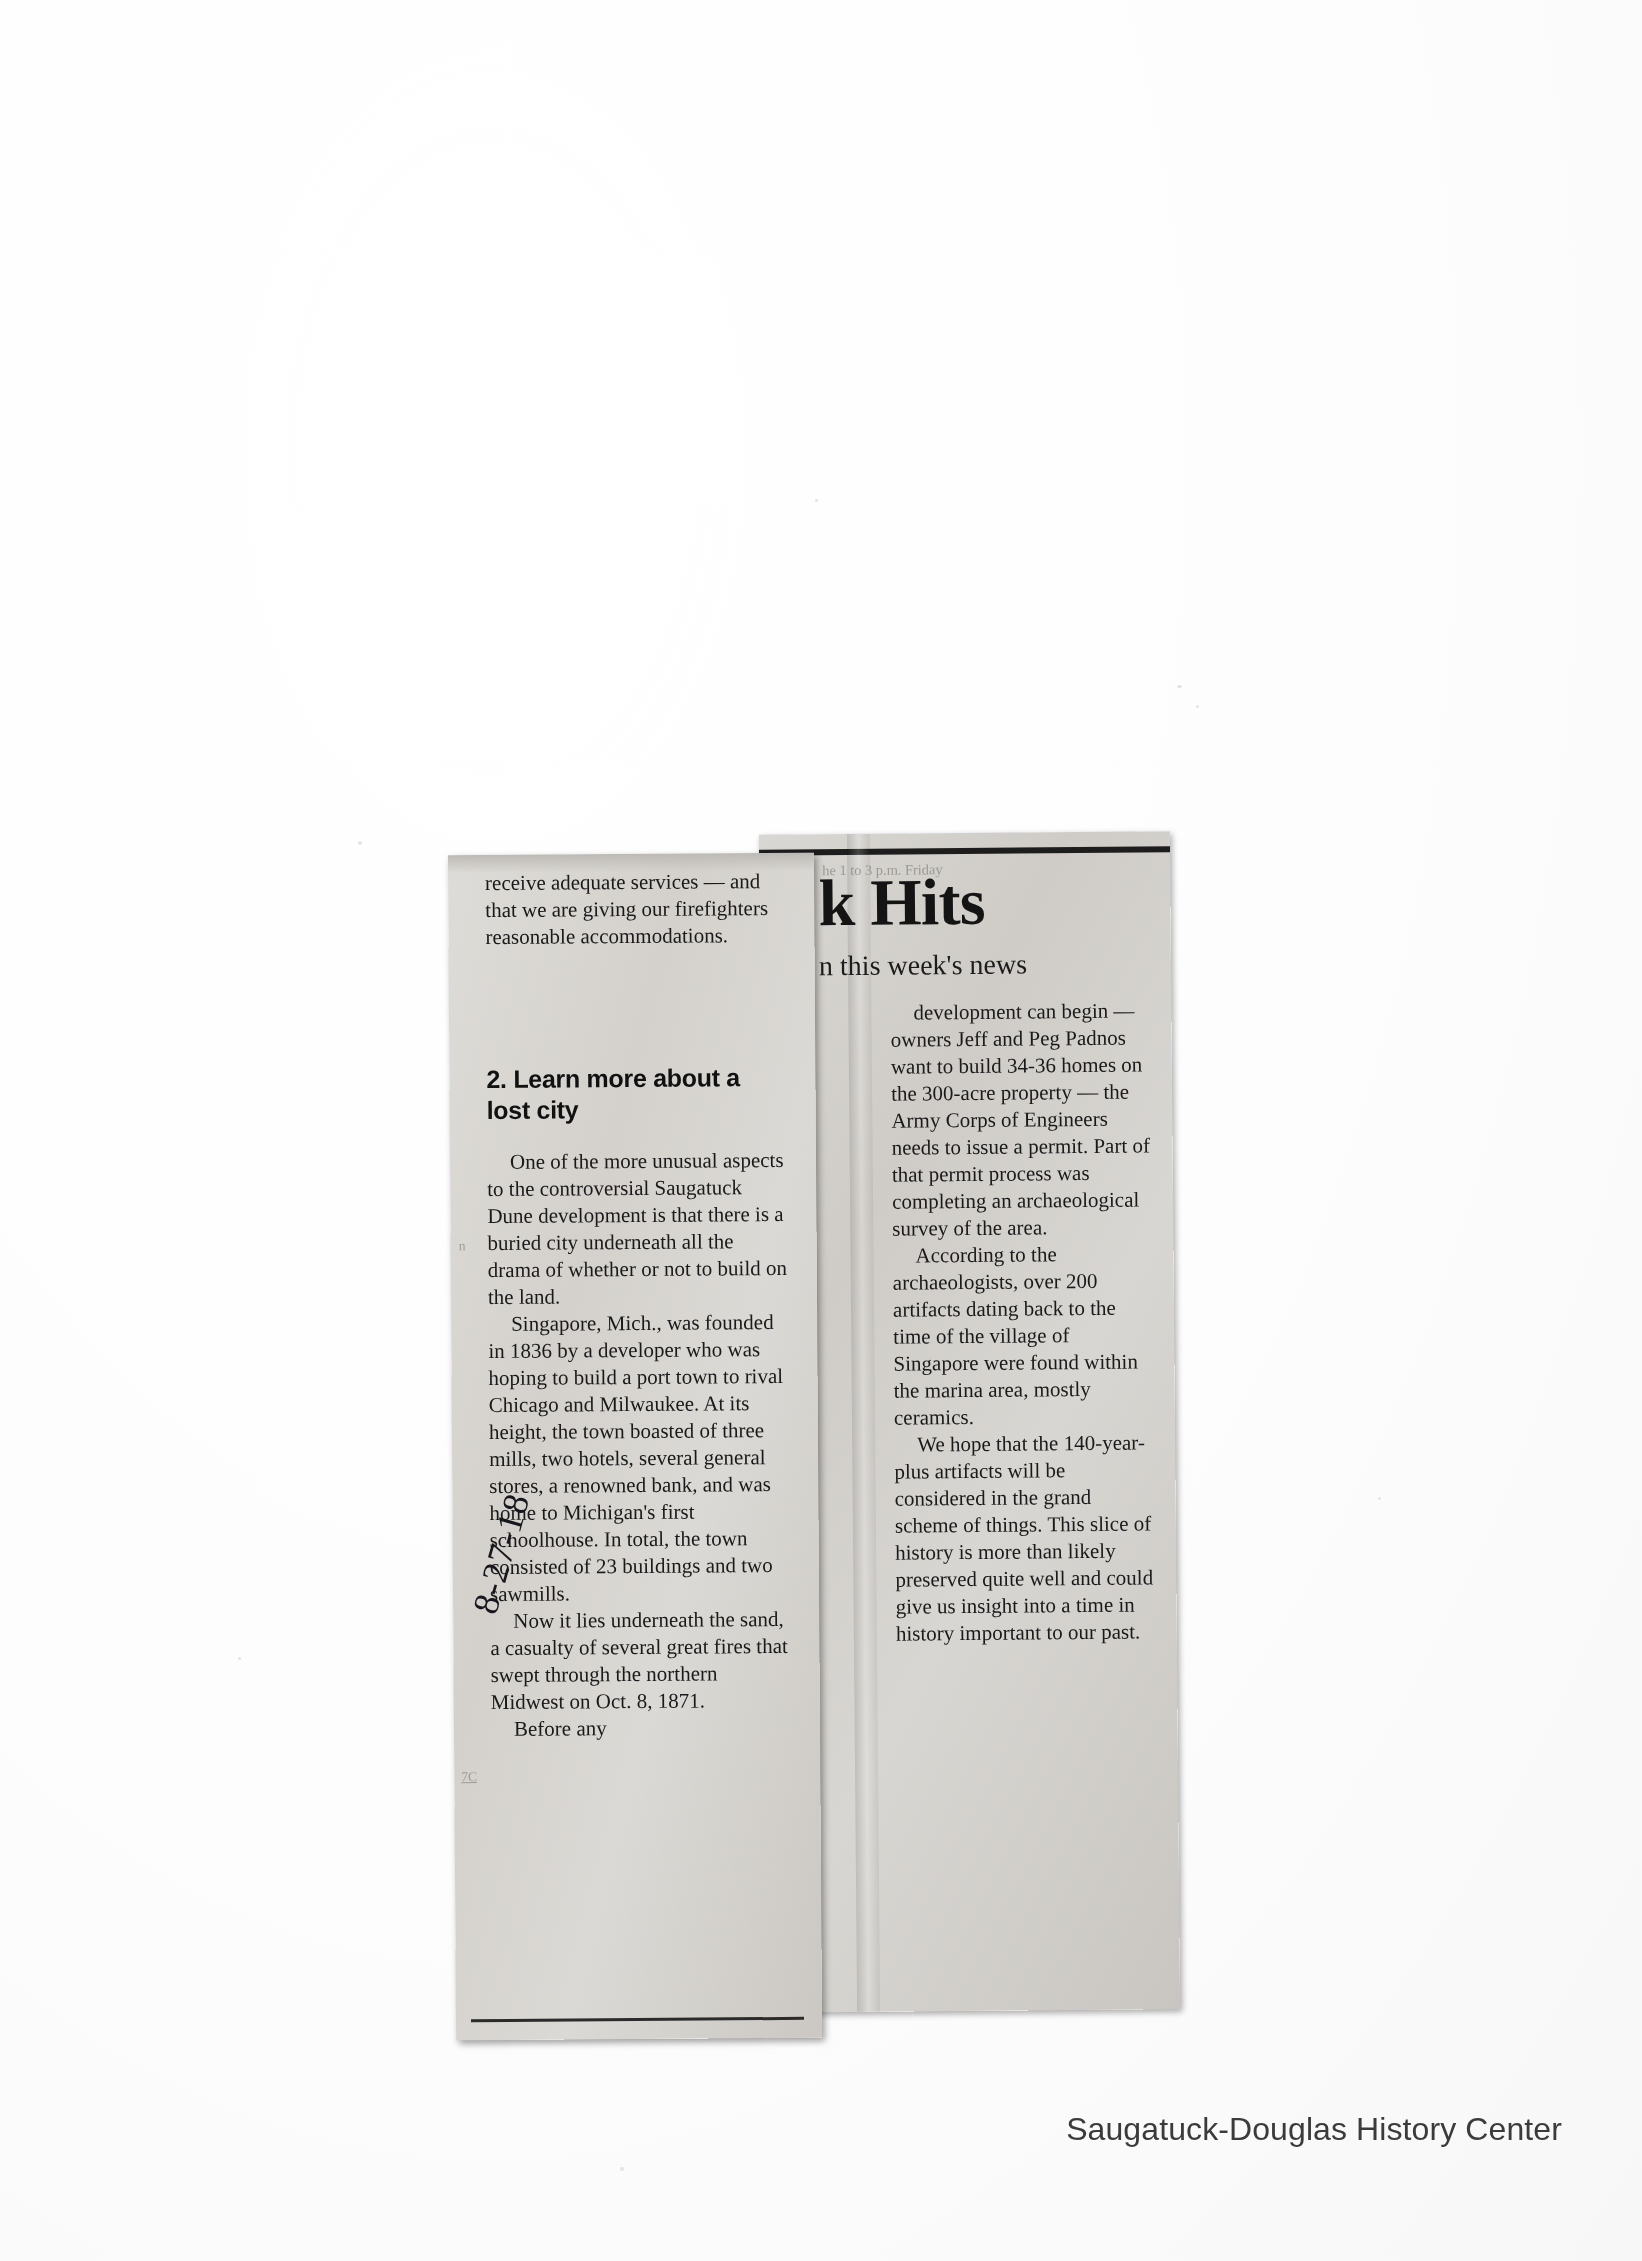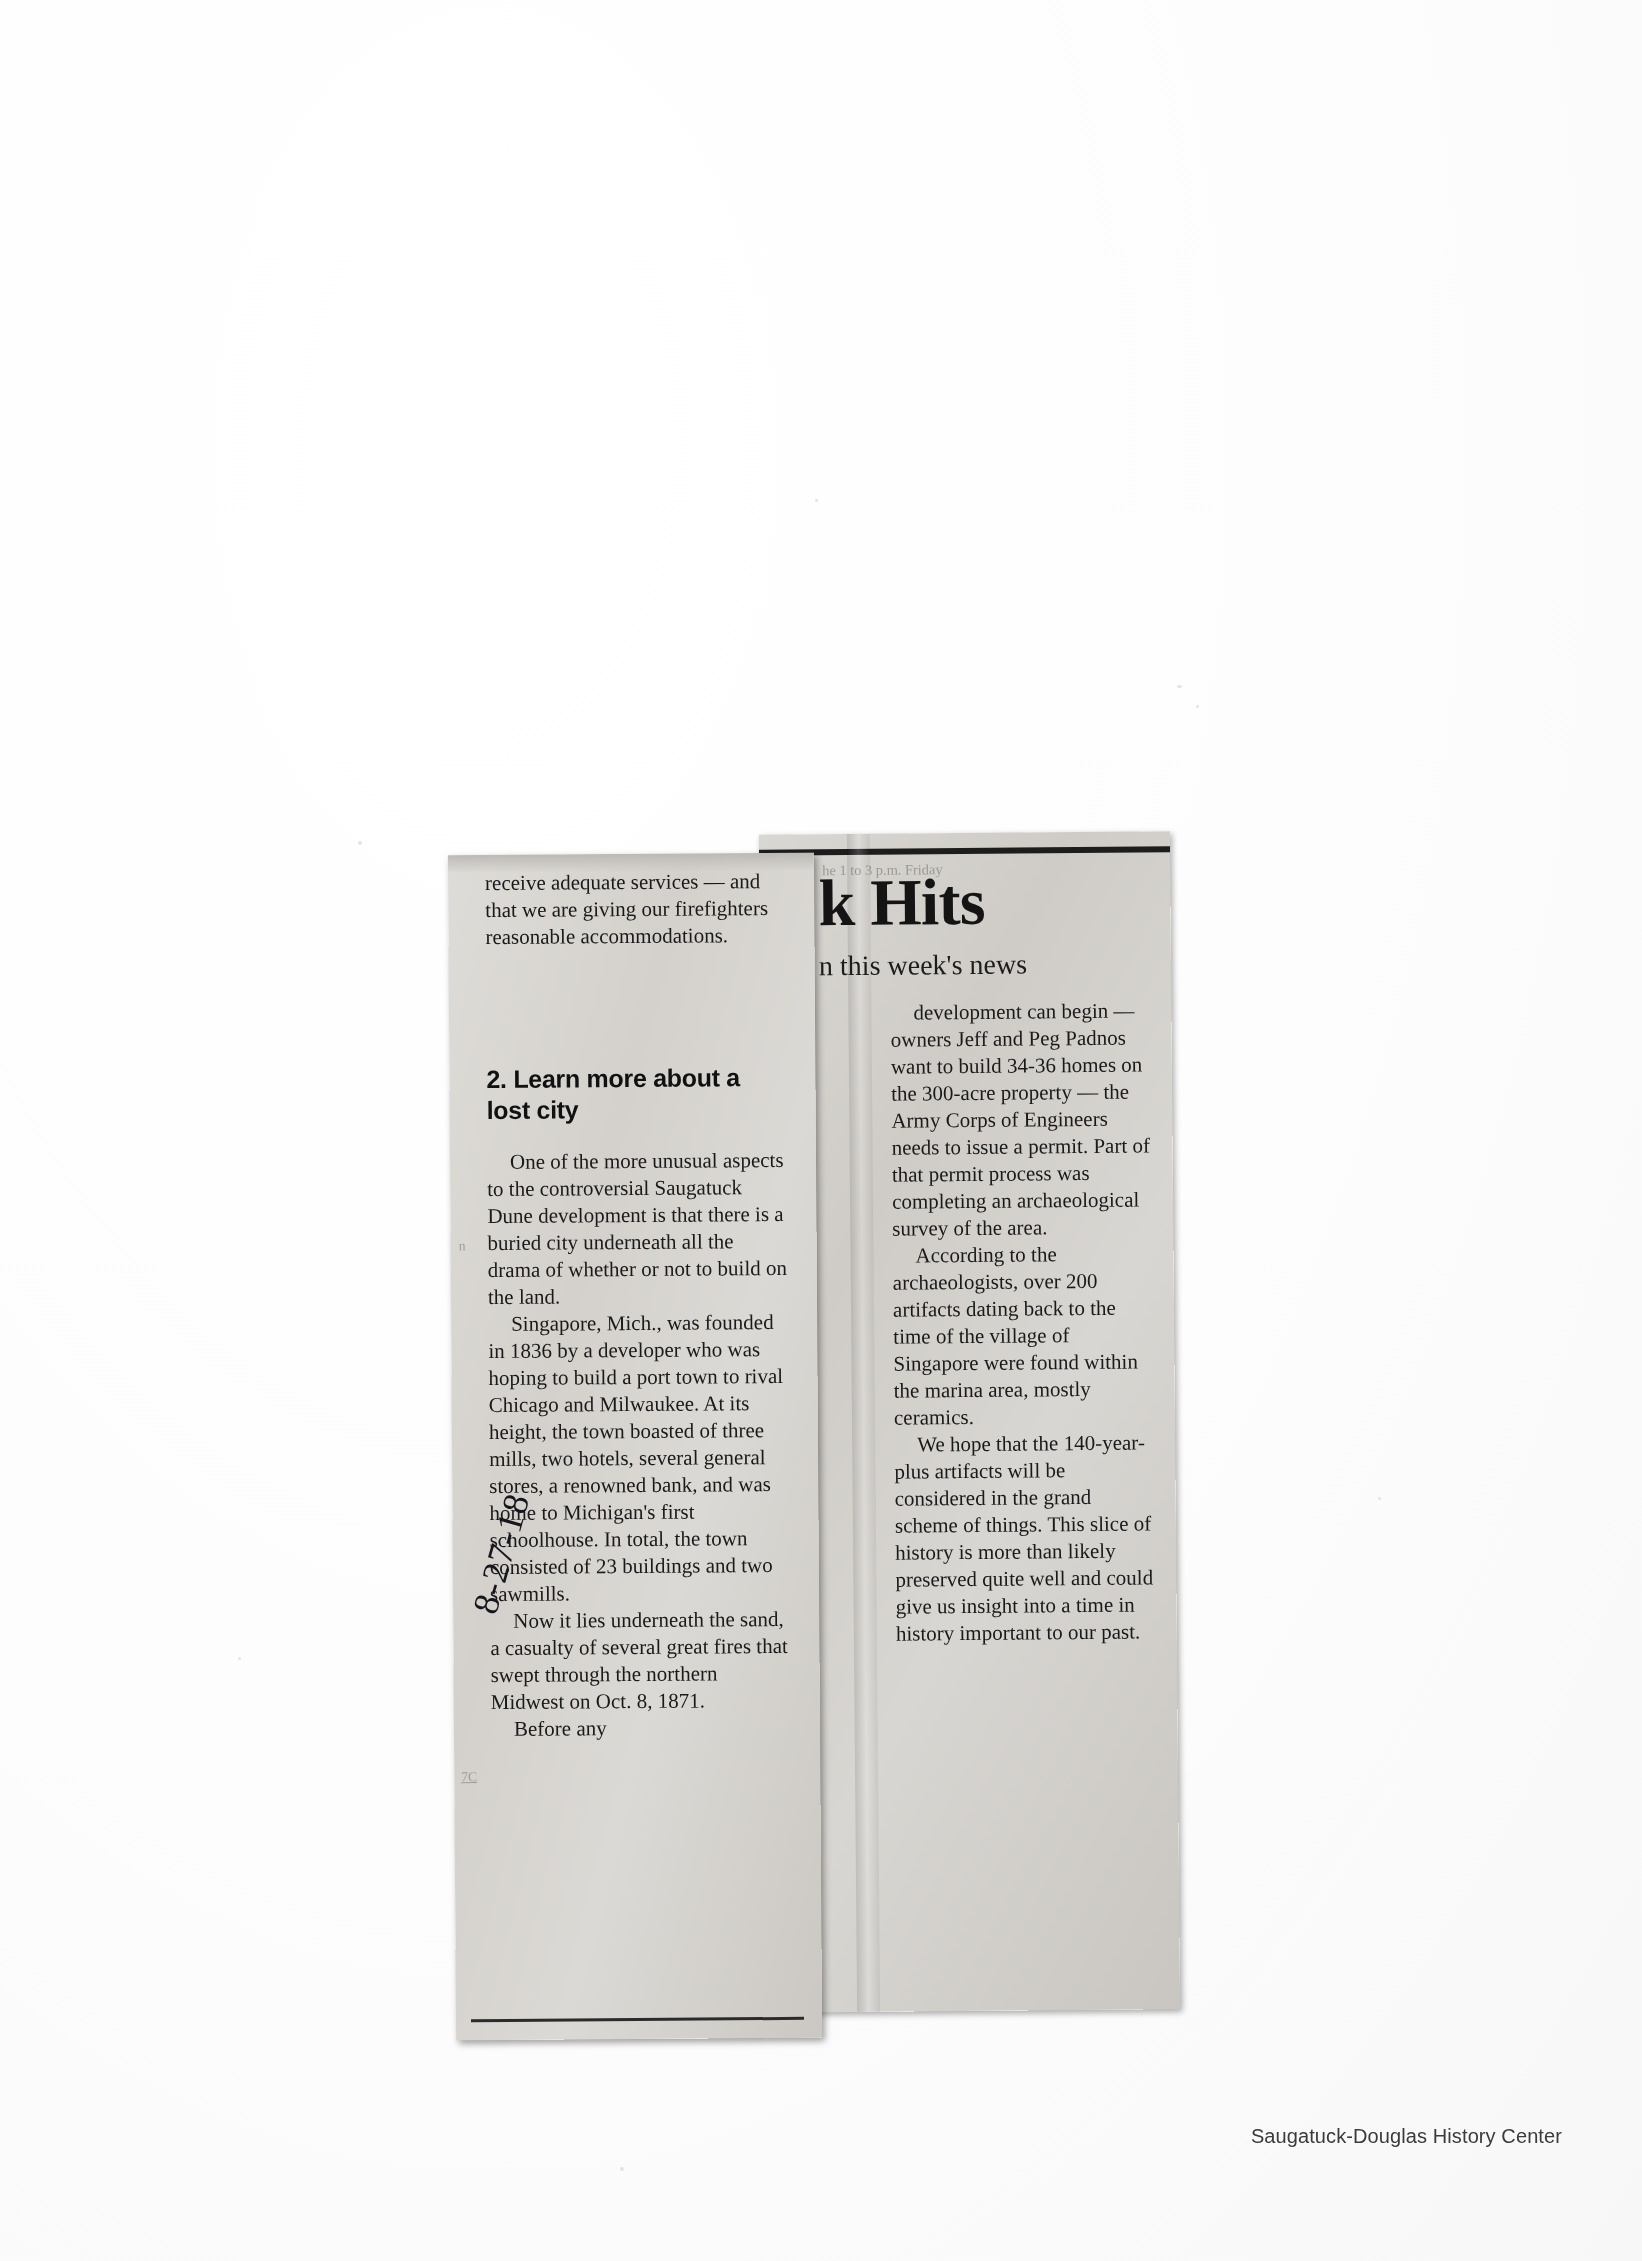--- a/index.html
+++ b/index.html
@@ -195,21 +195,21 @@
     color: #8d8a86;
     opacity: .75;
   }
 
   
   #credit {
     position: absolute;
     right: 81px;
     bottom: 113px;
     font-family: "Liberation Sans", sans-serif;
-    font-size: 20px;
+    font-size: 32px;
     color: #3b3b3b;
     letter-spacing: 0.1px;
     white-space: nowrap;
   }
 </style>
 </head>
 <body>
 
 <div id="scan-page">
   <div class="speck" style="left:358px;top:841px;width:4.1px;height:4.1px;"></div>

